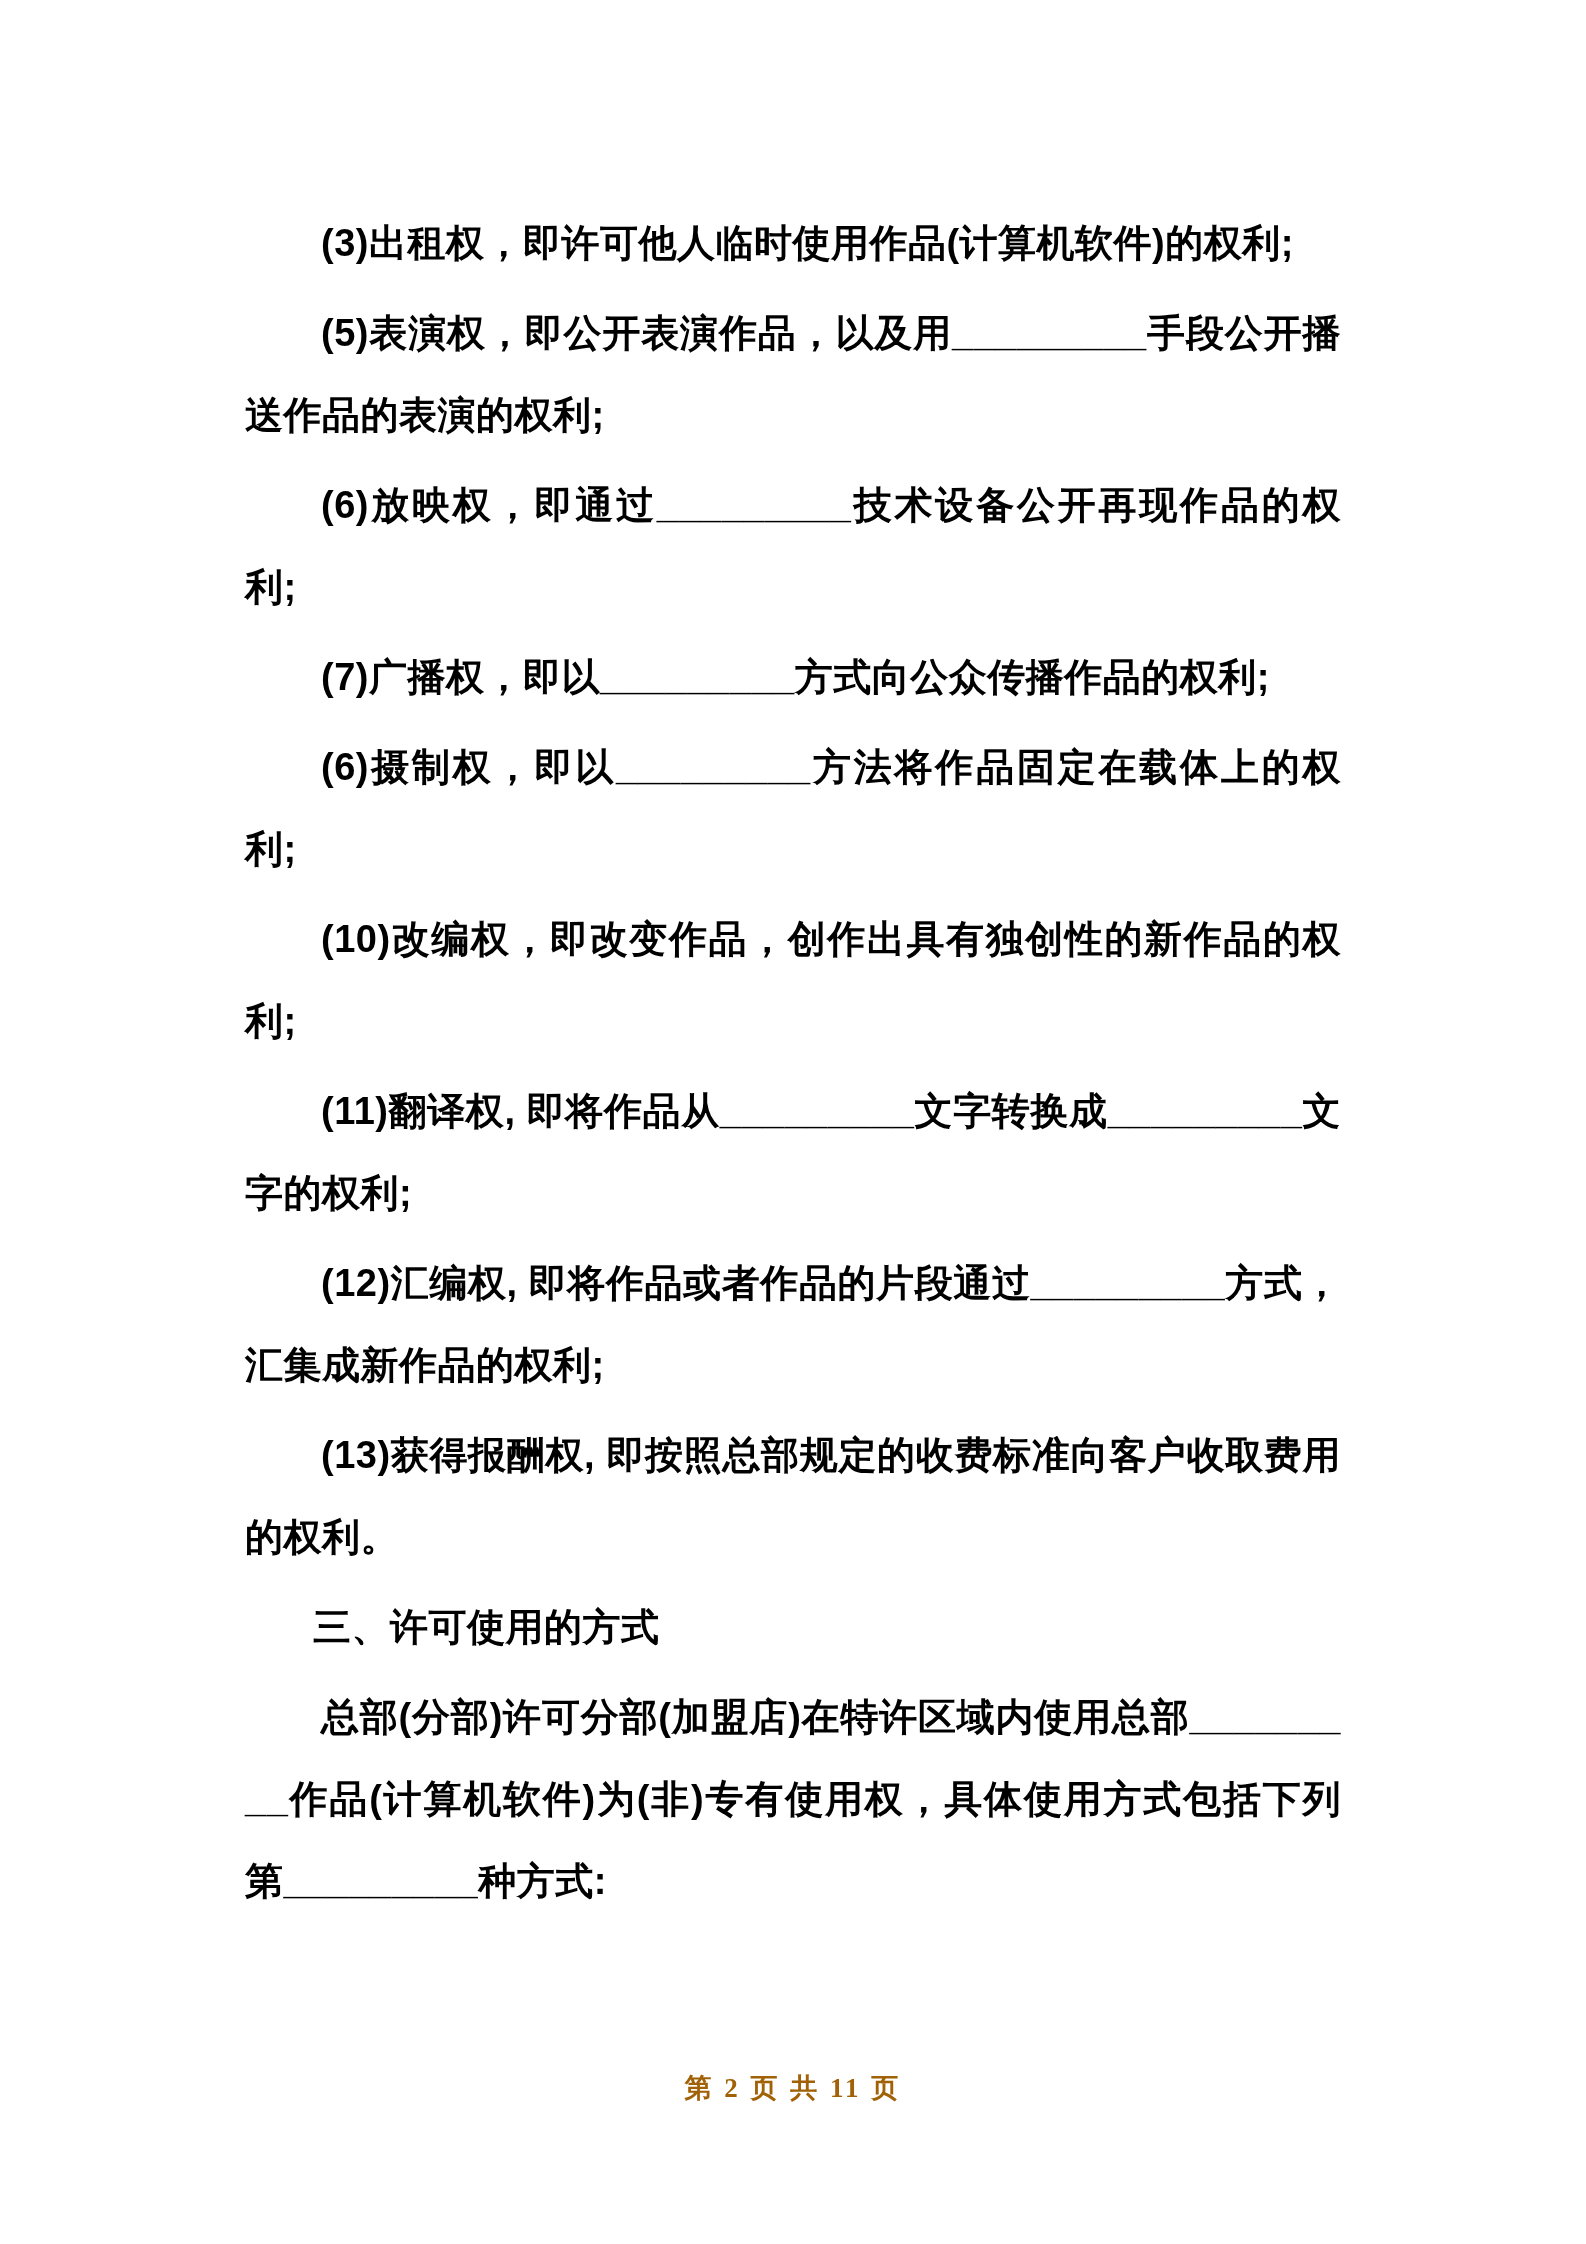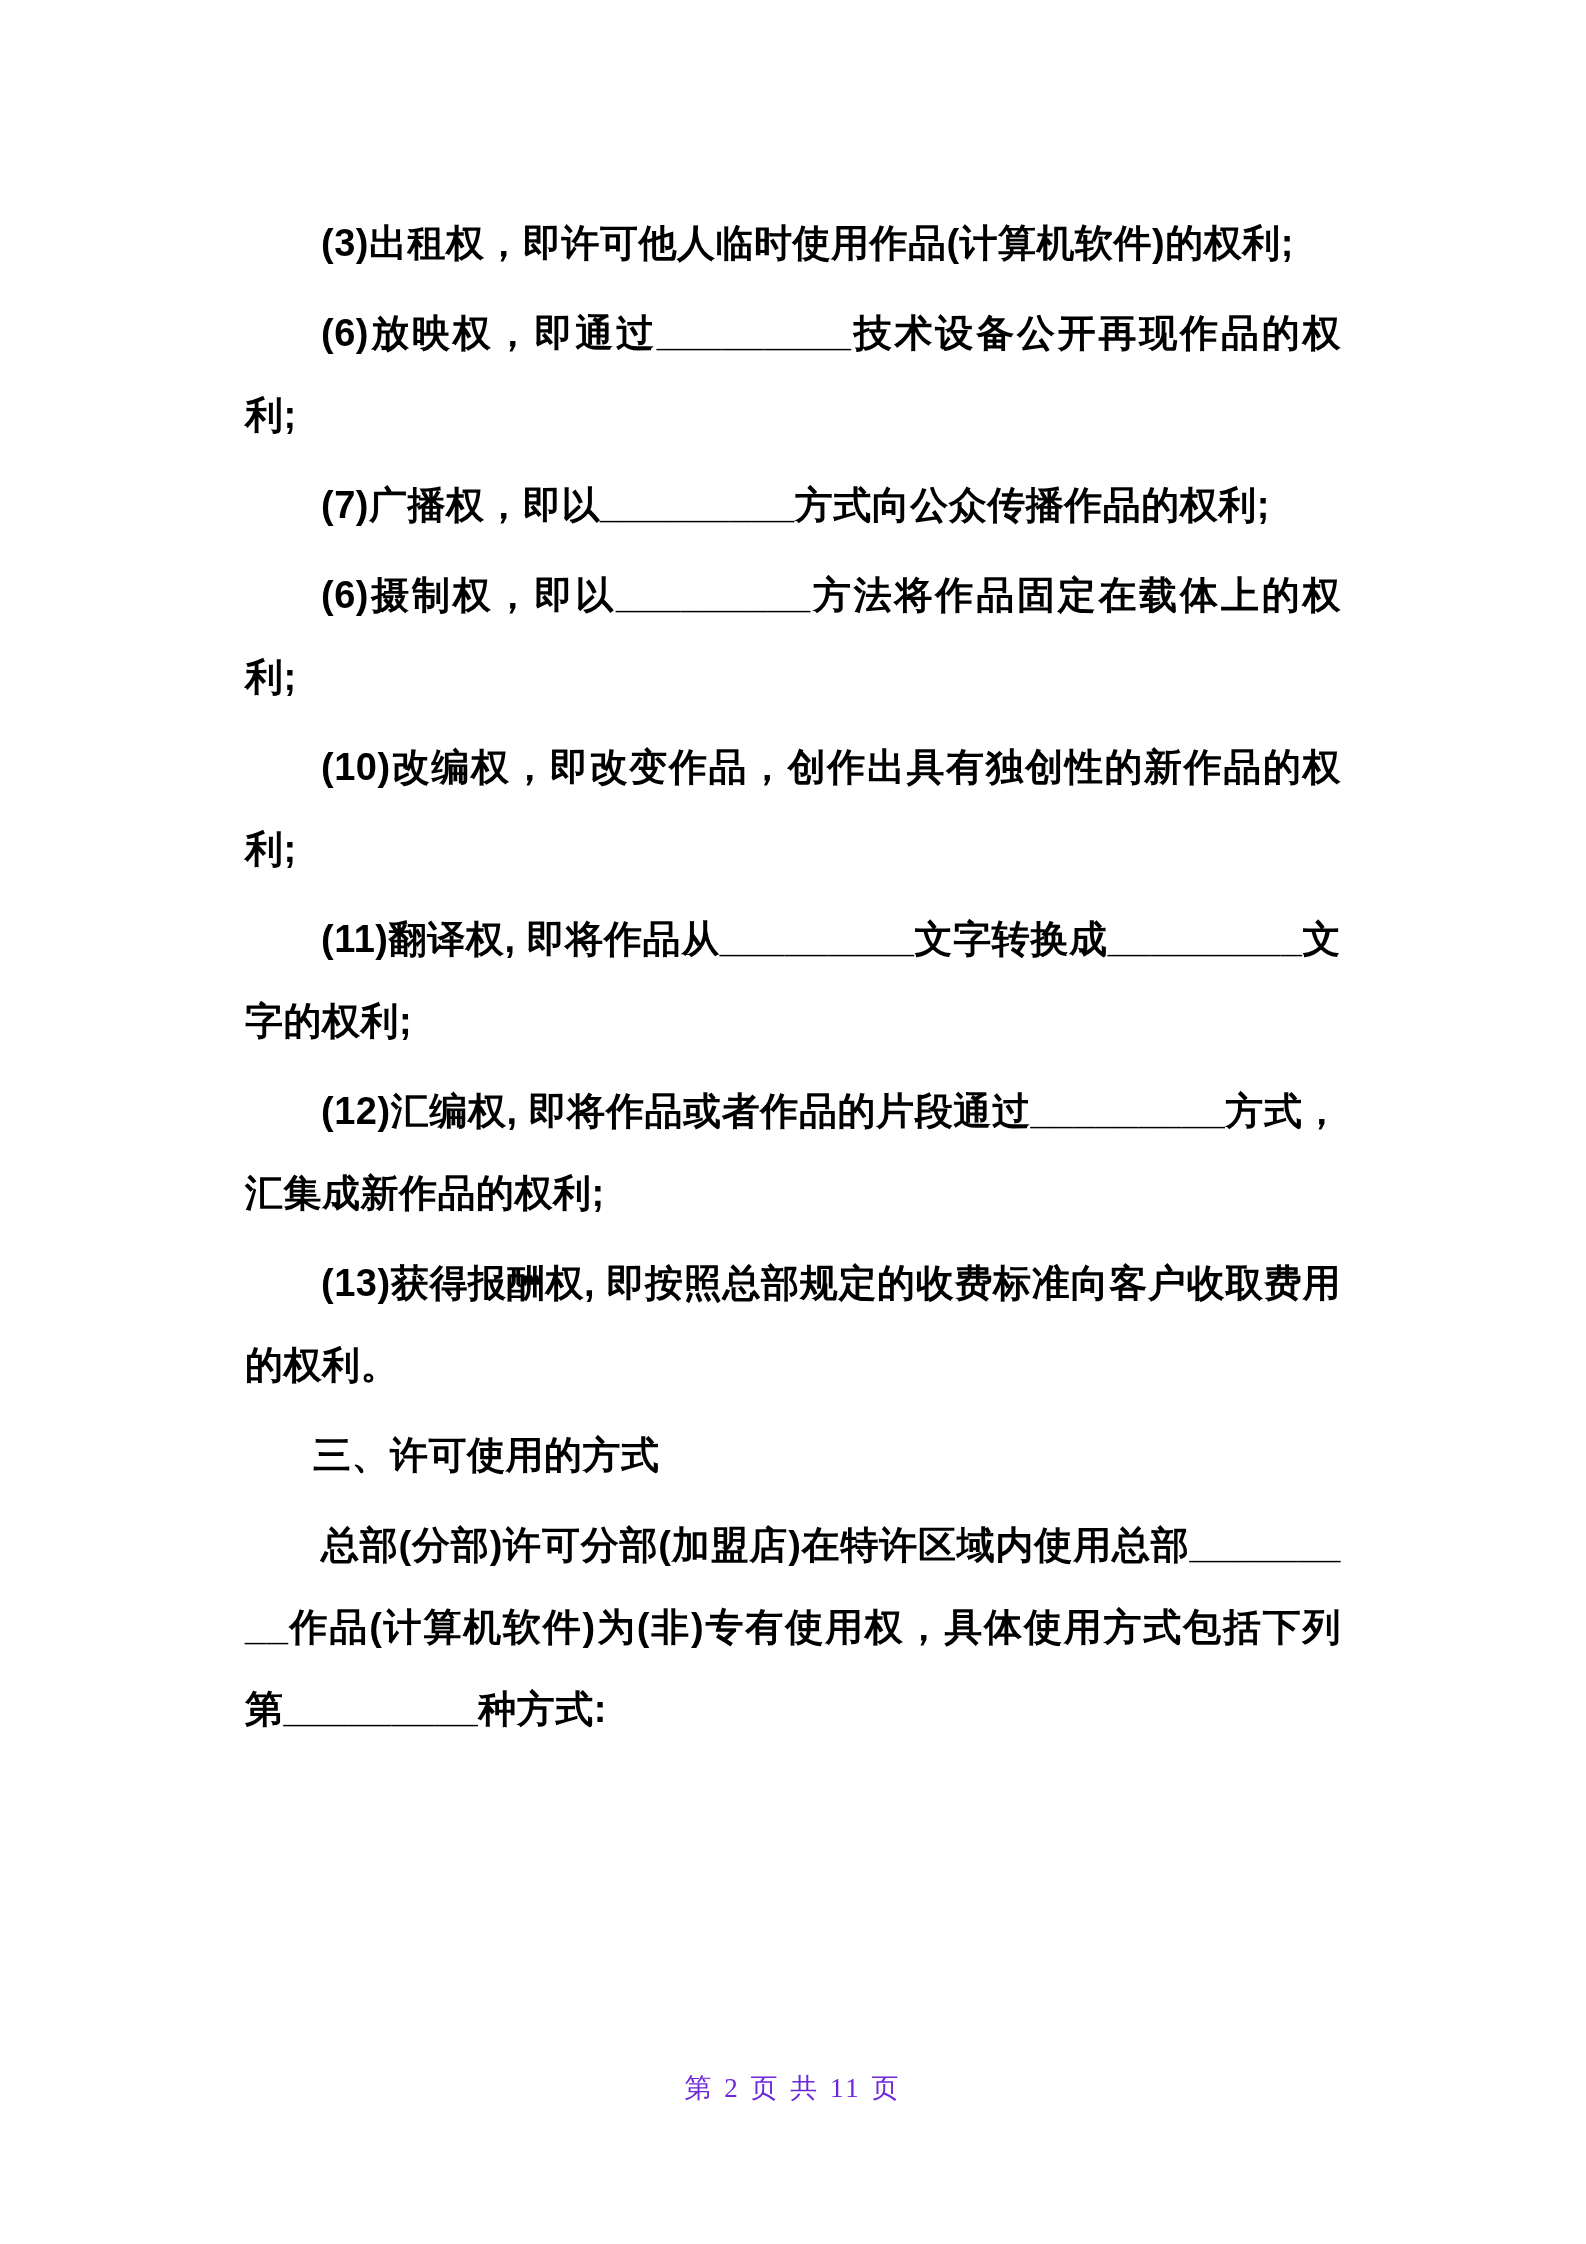--- a/index.html
+++ b/index.html
@@ -37,31 +37,32 @@
     text-indent: 2em;
     font-weight: bold;
   }
   .page-footer {
     position: absolute;
     top: 2070px;
     left: 0;
     width: 100%;
     text-align: center;
     font-family: "Liberation Serif", serif;
-    font-weight: normal;
+    font-weight: bold;
     font-size: 27px;
     letter-spacing: 3px;
-    color: #6d28d9;
+    color: #a16207;
   }
 </style>
 </head>
 <body>
 
 <div class="doc-body">
   <p class="para">(3)出租权，即许可他人临时使用作品(计算机软件)的权利;</p>
+  <p class="para">(5)表演权，即公开表演作品，以及用_________手段公开播送作品的表演的权利;</p>
   <p class="para">(6)放映权，即通过_________技术设备公开再现作品的权利;</p>
   <p class="para">(7)广播权，即以_________方式向公众传播作品的权利;</p>
   <p class="para">(6)摄制权，即以_________方法将作品固定在载体上的权利;</p>
   <p class="para">(10)改编权，即改变作品，创作出具有独创性的新作品的权利;</p>
   <p class="para">(11)翻译权, 即将作品从_________文字转换成_________文字的权利;</p>
   <p class="para">(12)汇编权, 即将作品或者作品的片段通过_________方式，汇集成新作品的权利;</p>
   <p class="para">(13)获得报酬权, 即按照总部规定的收费标准向客户收取费用的权利。</p>
   <p class="section-heading">三、许可使用的方式</p>
   <p class="para">总部(分部)许可分部(加盟店)在特许区域内使用总部_________作品(计算机软件)为(非)专有使用权，具体使用方式包括下列第_________种方式:</p>
 </div>

